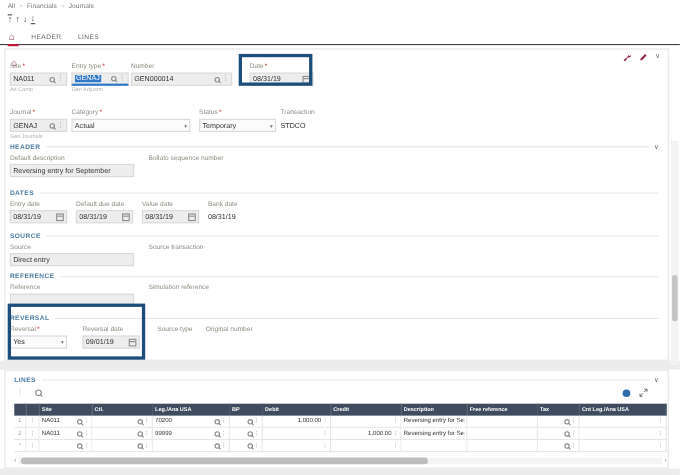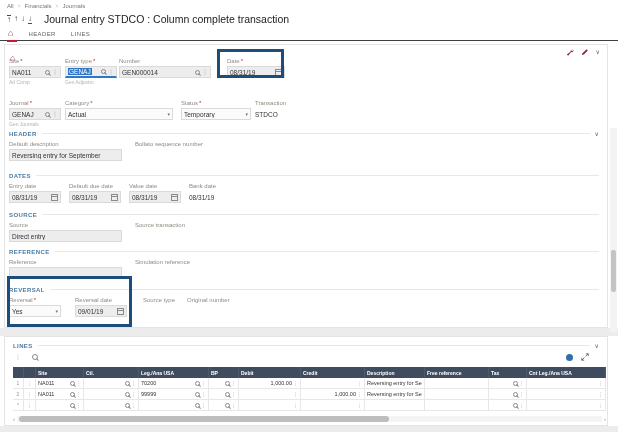--- a/index.html
+++ b/index.html
@@ -102,21 +102,20 @@
     <span class="bc-item">Financials</span>
     <span class="bc-sep">&gt;</span>
     <span class="bc-item">Journals</span>
   </div>
 
   <div class="titlebar">
     <span class="navi nav-first">↑</span>
     <span class="navi">↑</span>
     <span class="navi">↓</span>
     <span class="navi nav-last">↓</span>
-    <h1 class="title">Journal entry STDCO : Column complete transaction</h1>
   </div>
 
   <div class="tabbar">
     <span class="tab-home"><span class="homeglyph">⌂</span></span>
     <span class="tab">HEADER</span>
     <span class="tab">LINES</span>
   </div>
   <div class="tab-indicator"></div>
 
   <div class="main-card">

